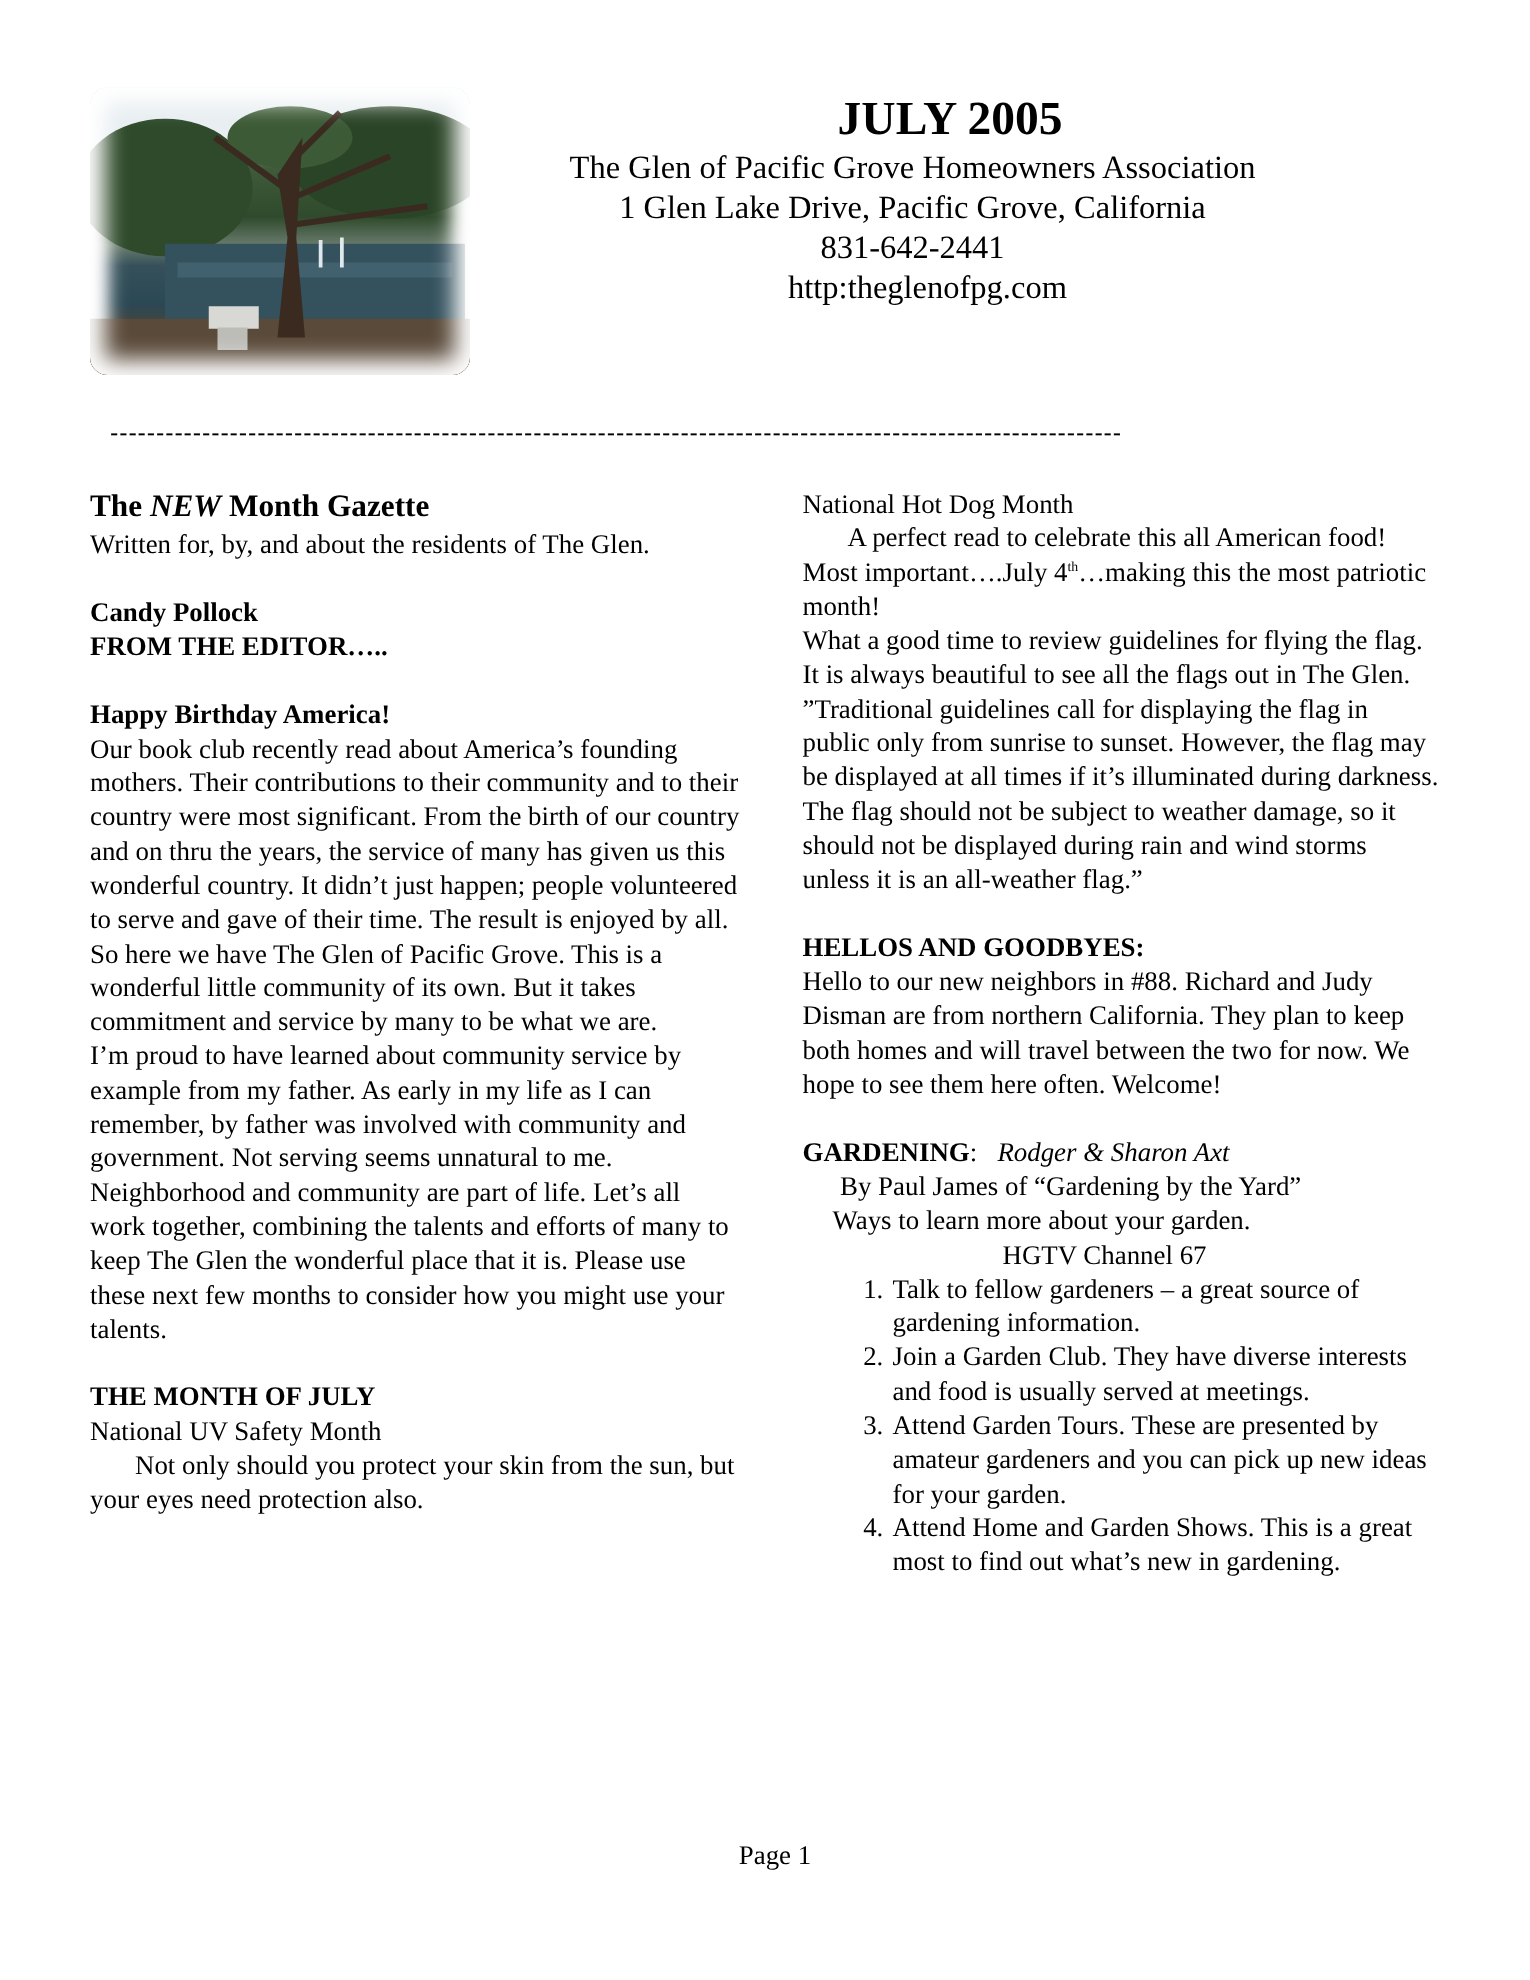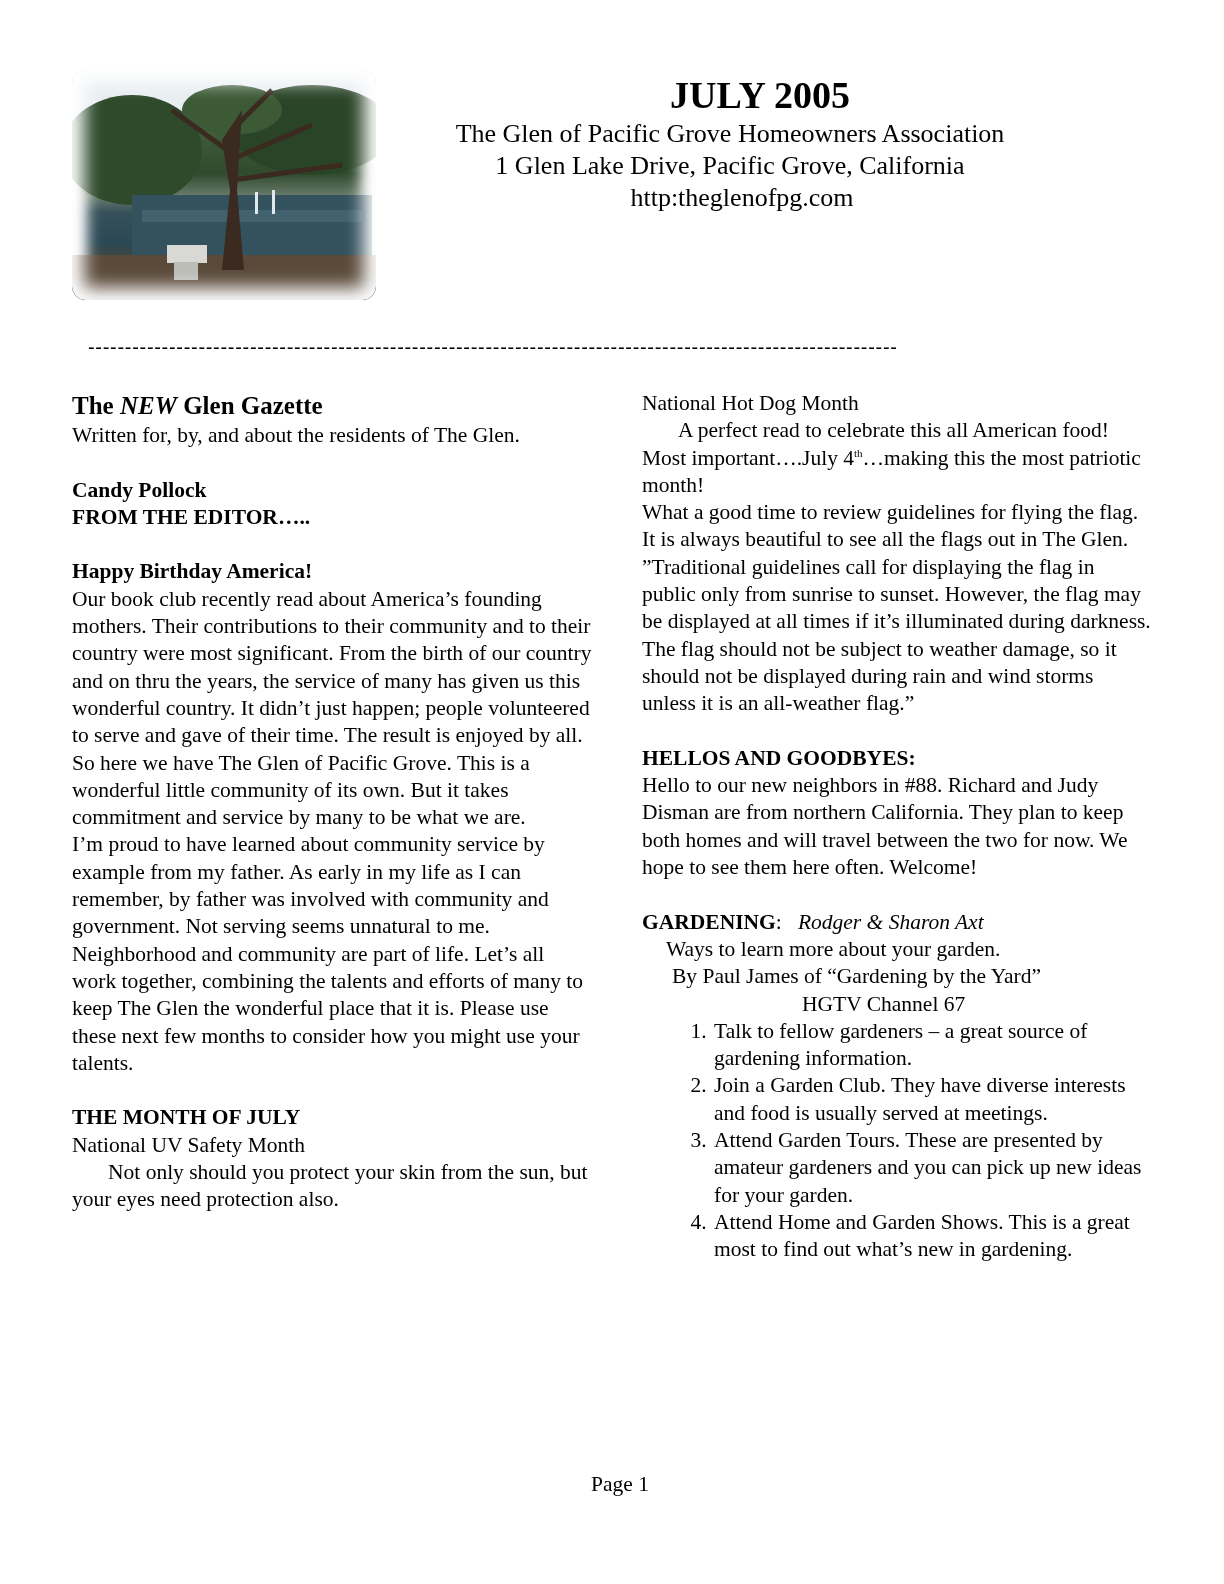--- a/index.html
+++ b/index.html
@@ -57,28 +57,29 @@
     <rect x="183" y="122" width="3" height="22" fill="#dfe8ec"></rect>
     <rect x="200" y="120" width="3" height="24" fill="#dfe8ec"></rect>
   </svg>
   <div class="fade"></div>
 </div>
 
 <div class="masthead">
   <span class="issue" style="margin-left:110px;">JULY 2005</span>
   <span class="assoc" style="margin-left:-60px;">The Glen of Pacific Grove Homeowners Association</span>
   <span class="assoc" style="margin-left:-60px;">1 Glen Lake Drive, Pacific Grove, California</span>
+  <span class="assoc" style="margin-left:-60px;">831-642-2441</span>
   <span class="assoc" style="margin-left:-36px;">http:theglenofpg.com</span>
 </div>
 
 <div class="rule">--------------------------------------------------------------------------------------------------------------</div>
 
 <div class="col col-left">
   <p class="h-big">
-    <span>The </span><i>NEW</i><span> Glen Gazette</span>
+    <span>The </span><i>NEW</i><span> Month Gazette</span>
   </p>
   <p>Written for, by, and about the residents of The Glen.</p>
   <div class="gap"></div>
   <p class="b">Candy Pollock</p>
   <p class="b">FROM THE EDITOR…..</p>
   <div class="gap"></div>
   <p class="b">Happy Birthday America!</p>
   <p>Our book club recently read about America’s founding mothers.  Their contributions to their community and to their country were most significant.  From the birth of our country and on thru the years, the service of many has given us this wonderful country.  It didn’t just happen; people volunteered to serve and gave of their time.  The result is enjoyed by all.</p>
   <p>So here we have The Glen of Pacific Grove.  This is a wonderful little community of its own.  But it takes commitment and service by many to be what we are.</p>
   <p>I’m proud to have learned about community service by example from my father. As early in my life as I can remember, by father was involved with community and government.  Not serving seems unnatural to me.  Neighborhood and community are part of life.  Let’s all work together, combining the talents and efforts of many to keep The Glen the wonderful place that it is.  Please use these next few months to consider how you might use your talents.</p>
@@ -92,22 +93,22 @@
   <p>National Hot Dog Month</p>
   <p class="indent">A perfect read to celebrate this all American food!</p>
   <p><span>Most important….July 4</span><sup>th</sup><span>…making this the most patriotic month!</span></p>
   <p>What a good time to review guidelines for flying the flag. It is always beautiful to see all the flags out in The Glen.</p>
   <p>”Traditional guidelines call for displaying the flag in public only from sunrise to sunset. However, the flag may be displayed at all times if it’s illuminated during darkness. The flag should not be subject to weather damage, so it should not be displayed during rain and wind storms unless it is an all-weather flag.”</p>
   <div class="gap"></div>
   <p class="b">HELLOS AND GOODBYES:</p>
   <p>Hello to our new neighbors in #88.  Richard and Judy Disman are from northern California.  They plan to keep both homes and will travel between the two for now.  We hope to see them here often.  Welcome!</p>
   <div class="gap"></div>
   <p><span class="b">GARDENING</span><span>:</span>&nbsp;&nbsp;&nbsp;<i>Rodger &amp; Sharon Axt</i></p>
+  <p style="padding-left:30px;">By Paul James of “Gardening by the Yard”</p>
   <p style="padding-left:24px;">Ways to learn more about your garden.</p>
-  <p style="padding-left:30px;">By Paul James of “Gardening by the Yard”</p>
   <p style="padding-left:160px;">HGTV Channel 67</p>
   <ol>
     <li>Talk to fellow gardeners – a great source of gardening information.</li>
     <li>Join a Garden Club. They have diverse interests and food is usually served at meetings.</li>
     <li>Attend Garden Tours. These are presented by amateur gardeners and you can pick up new ideas for your garden.</li>
     <li>Attend Home and Garden Shows. This is a great most to find out what’s new in gardening.</li>
   </ol>
 </div>
 
 <div class="footer">

